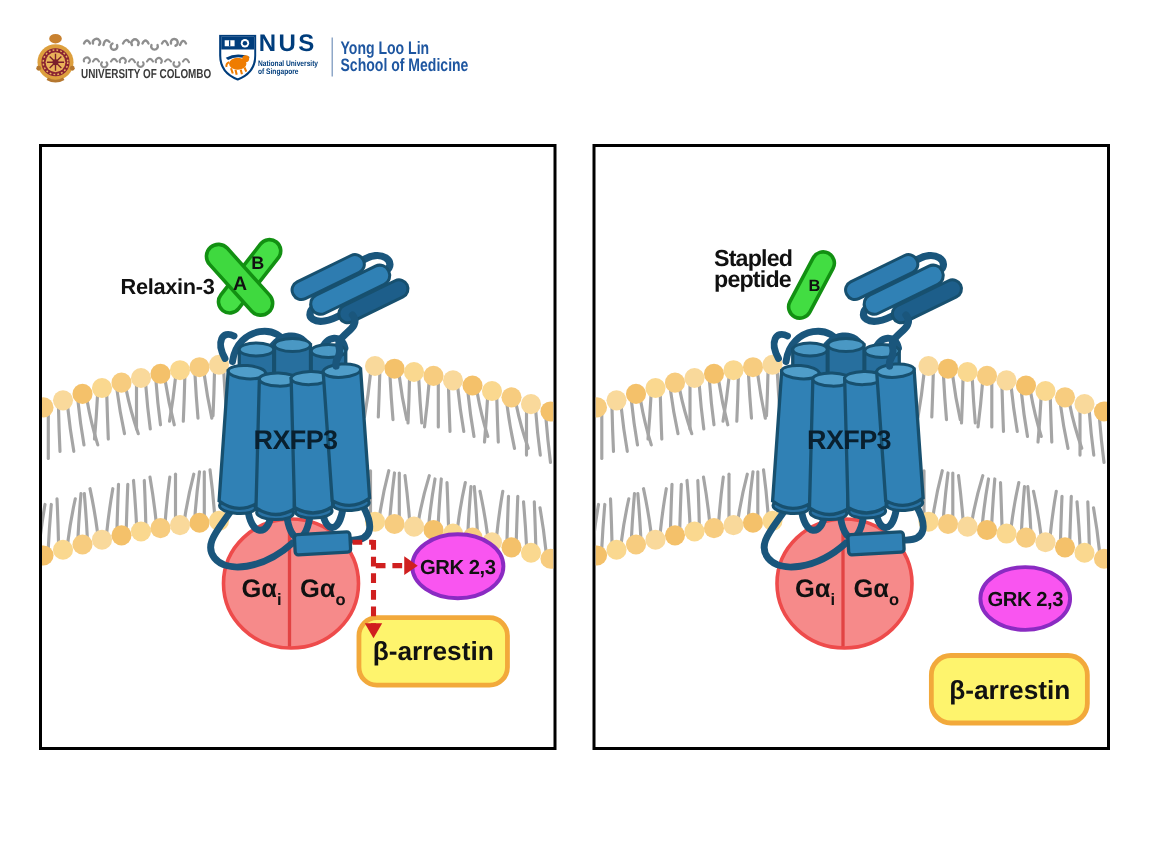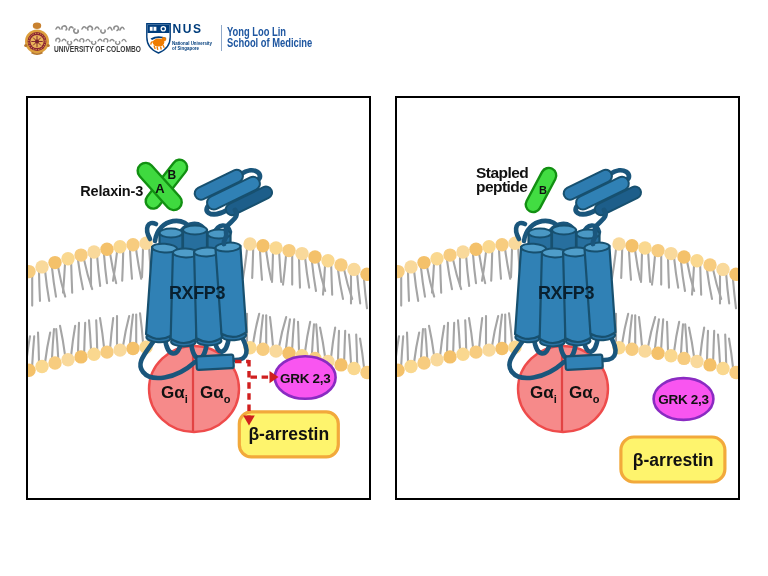--- a/index.html
+++ b/index.html
@@ -36,21 +36,21 @@
 </svg>
 <svg width="80" height="22" viewBox="0 0 80 22" style="position:absolute;left:54px;top:24px">
 <g fill="none" stroke="#8E8E8E" stroke-width="1.6" stroke-linecap="round">
 <path d="M 2,5 q 2,-4 4,0 M 8,5 a 2.4,2.4 0 1,1 4,1 M 15,6 q 1,-5 4,-2 M 21,5 a 2.2,2.2 0 1,0 3,1 M 28,5 q 2,-4 4,-1 M 34,6 a 2.4,2.4 0 1,1 4,0 M 41,5 q 2,-4 4,0 M 47,6 a 2.2,2.2 0 1,0 4,0 M 54,5 q 2,-4 4,1 M 60,5 a 2.3,2.3 0 1,1 3,1.5 M 66,6 q 2,-5 4,-1"></path>
 <g stroke-width="1.4">
 <path d="M 2,17 a 2,2 0 1,1 3,1 M 8,17 q 2,-3.5 4,0 M 14,17.5 a 2,2 0 1,0 3,0 M 20,17 q 2,-3.5 4,0 M 26,17.5 a 2,2 0 1,1 3.4,0.4 M 32,17 q 2,-3.5 4,0.5 M 38,17.5 a 2,2 0 1,0 3.4,0 M 44,17 q 2,-3.5 4,0 M 50,17.5 a 2,2 0 1,1 3.4,0.4 M 56,17 q 2,-3 4,0 M 62,17.5 a 2,2 0 1,0 3.4,0 M 68,17 q 2,-3.5 4,0.5"></path>
 </g>
     </g>
   </svg>
 <div style="position:absolute;left:54px;top:43.5px;font-size:8.7px;font-weight:bold;color:#3a3a3a;white-space:nowrap;transform:scaleX(0.76);transform-origin:0 0">UNIVERSITY OF COLOMBO</div>
-<div style="position:absolute;left:172.5px;top:22.5px;font-size:12px;font-weight:bold;color:#003D7C;letter-spacing:1.6px;line-height:13px">NUS</div>
+<div style="position:absolute;left:172.5px;top:22.5px;font-size:16px;font-weight:bold;color:#003D7C;letter-spacing:1.6px;line-height:13px">NUS</div>
 <div style="position:absolute;left:172px;top:40.5px;font-size:5.4px;font-weight:bold;color:#003D7C;line-height:5.3px;white-space:nowrap;transform:scaleX(0.82);transform-origin:0 0">National University<br>of Singapore</div>
 <div style="position:absolute;left:220.5px;top:25px;width:1px;height:26px;background:#8FA8C8"></div>
 <div style="position:absolute;left:227px;top:27px;font-size:12px;font-weight:bold;color:#1E56A0;line-height:11.4px;white-space:nowrap;transform:scaleX(0.78);transform-origin:0 0">Yong Loo Lin<br>School of Medicine</div>
 <div class="panel" style="left:26px">
     <svg width="341" height="400" viewBox="0 0 341 400" style="display:block">
       <g stroke="#A5A5A5" stroke-width="2.1" stroke-linecap="round" fill="none">
         <path d="M -2.0,178.6 Q -3.0,192.6 -5.0,207.6"></path>
         <path d="M 4.2,178.6 Q 4.2,192.6 4.2,207.6"></path>
         <path d="M -2.0,267.3 Q -0.6,253.3 2.0,238.3"></path>
         <path d="M 4.2,267.3 Q 4.9,253.3 6.2,238.3"></path>

